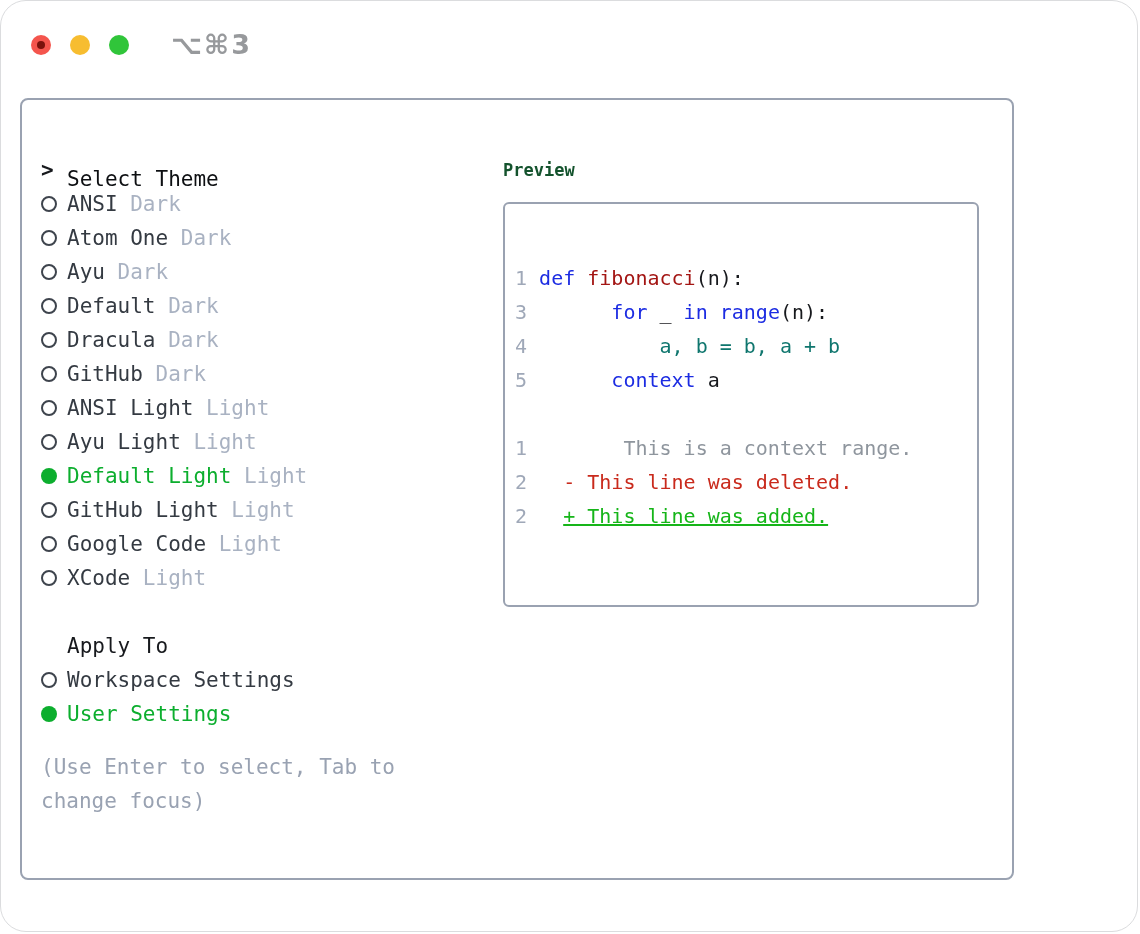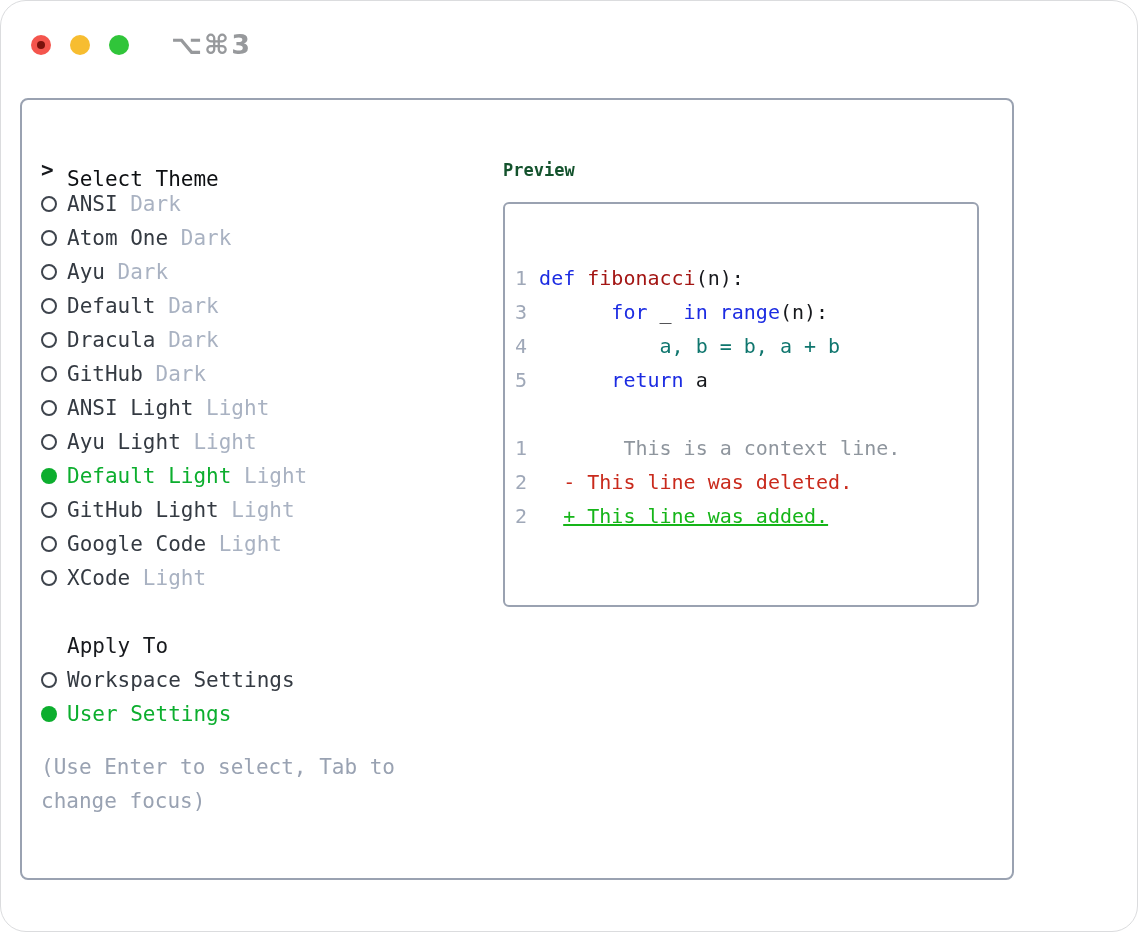--- a/index.html
+++ b/index.html
@@ -145,23 +145,23 @@
       <div class="hint">(Use Enter to select, Tab to change focus)</div>
     </div>
 
     <div class="right-col">
       <div class="preview-heading">Preview</div>
       <div class="preview-box">
         <div id="preview-lines">
             <div class="code-line"><span style="color: rgb(159, 168, 184);">1 </span><span style="color: rgb(28, 44, 226);">def </span><span style="color: rgb(163, 21, 19);">fibonacci</span><span style="color: rgb(23, 25, 29);">(n):</span></div>
             <div class="code-line"><span style="color: rgb(159, 168, 184);">3 </span><span style="color: rgb(23, 25, 29);">      </span><span style="color: rgb(28, 44, 226);">for</span><span style="color: rgb(23, 25, 29);"> _ </span><span style="color: rgb(28, 44, 226);">in</span><span style="color: rgb(23, 25, 29);"> </span><span style="color: rgb(28, 44, 226);">range</span><span style="color: rgb(23, 25, 29);">(n):</span></div>
             <div class="code-line"><span style="color: rgb(159, 168, 184);">4 </span><span style="color: #0f766e;">          a, b = b, a + b</span></div>
-            <div class="code-line"><span style="color: rgb(159, 168, 184);">5 </span><span style="color: rgb(23, 25, 29);">      </span><span style="color: rgb(28, 44, 226);">return</span><span style="color: rgb(23, 25, 29);"> a</span></div>
+            <div class="code-line"><span style="color: rgb(159, 168, 184);">5 </span><span style="color: rgb(23, 25, 29);">      </span><span style="color: rgb(28, 44, 226);">context</span><span style="color: rgb(23, 25, 29);"> a</span></div>
             <div class="code-line"></div>
-            <div class="code-line"><span style="color: rgb(159, 168, 184);">1 </span><span style="color: rgb(142, 149, 157);">       This is a context line.</span></div>
+            <div class="code-line"><span style="color: rgb(159, 168, 184);">1 </span><span style="color: rgb(142, 149, 157);">       This is a context range.</span></div>
             <div class="code-line"><span style="color: rgb(159, 168, 184);">2 </span><span style="color: rgb(23, 25, 29);">  </span><span style="color: rgb(201, 42, 28);">- This line was deleted.</span></div>
             <div class="code-line"><span style="color: rgb(159, 168, 184);">2 </span><span style="color: rgb(23, 25, 29);">  </span><span style="color: rgb(22, 181, 25); text-decoration: underline;">+ This line was added.</span></div>
           </div>
       </div>
     </div>
 
   </div>
 </div>
 
 </body></html>

